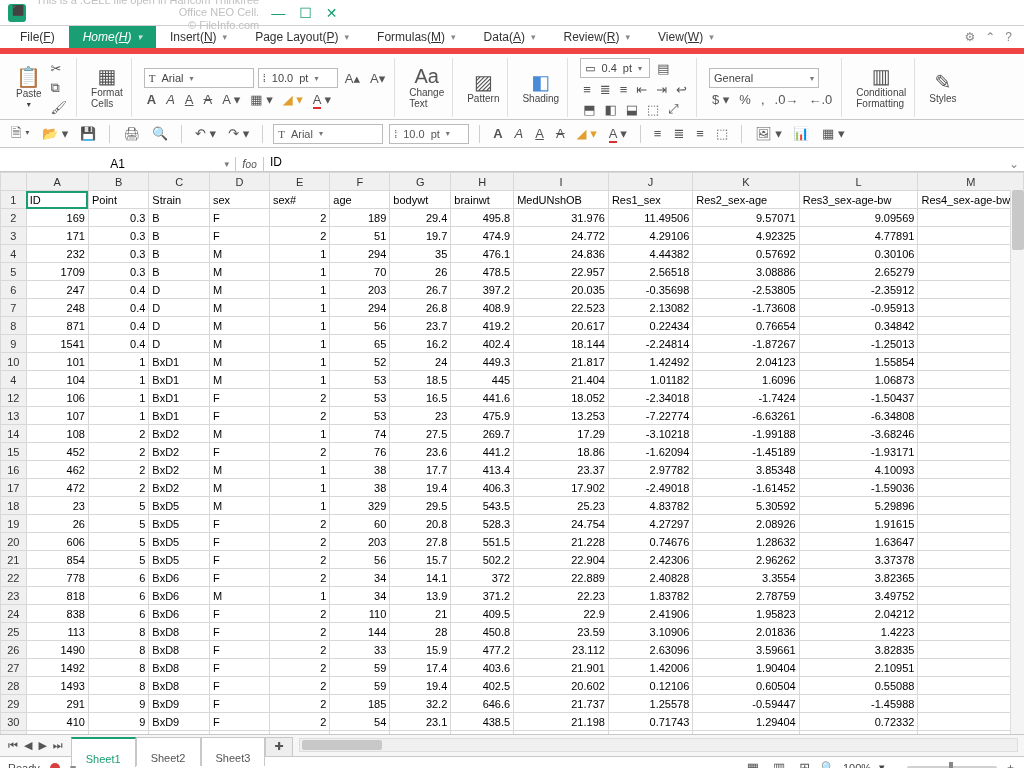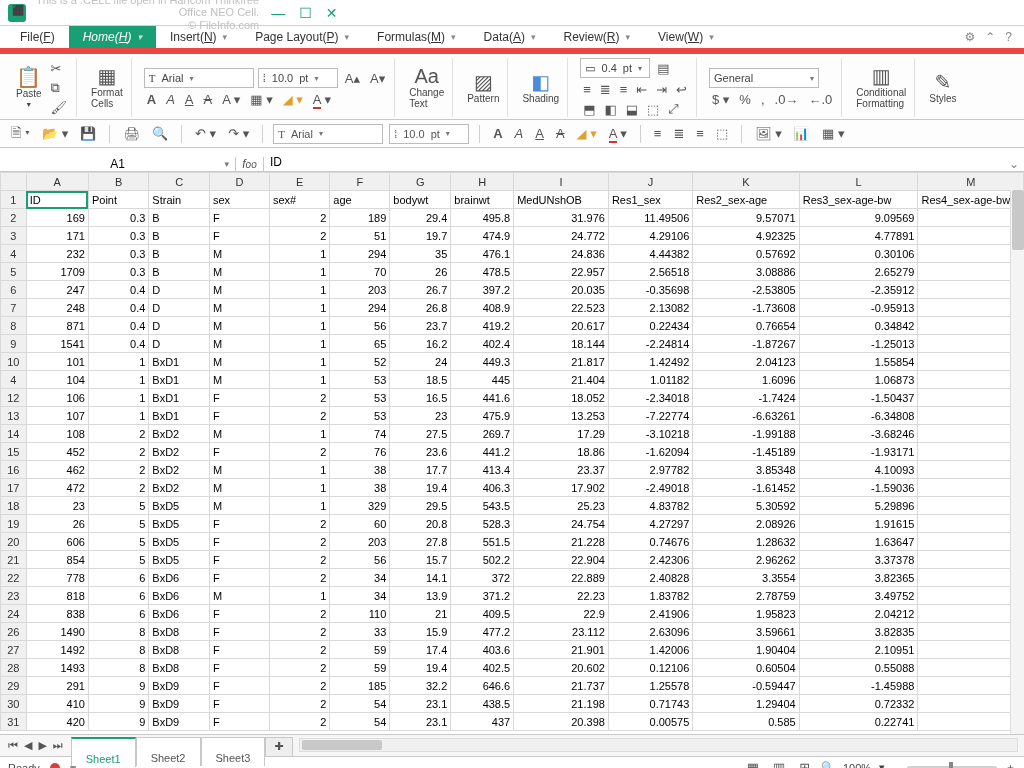--- a/index.html
+++ b/index.html
@@ -677,20 +677,36 @@
           <td class="cF r">110</td>
           <td class="cG r">21</td>
           <td class="cH r">409.5</td>
           <td class="cI r">22.9</td>
           <td class="cJ r">2.41906</td>
           <td class="cK r">1.95823</td>
           <td class="cL r">2.04212</td>
           <td class="cM r">2</td>
         </tr>
         <tr>
+          <th class="rowhead">25</th>
+          <td class="cA r">113</td>
+          <td class="cB r">8</td>
+          <td class="cC l">BxD8</td>
+          <td class="cD l">F</td>
+          <td class="cE r">2</td>
+          <td class="cF r">144</td>
+          <td class="cG r">28</td>
+          <td class="cH r">450.8</td>
+          <td class="cI r">23.59</td>
+          <td class="cJ r">3.10906</td>
+          <td class="cK r">2.01836</td>
+          <td class="cL r">1.4223</td>
+          <td class="cM r"></td>
+        </tr>
+        <tr>
           <th class="rowhead">26</th>
           <td class="cA r">1490</td>
           <td class="cB r">8</td>
           <td class="cC l">BxD8</td>
           <td class="cD l">F</td>
           <td class="cE r">2</td>
           <td class="cF r">33</td>
           <td class="cG r">15.9</td>
           <td class="cH r">477.2</td>
           <td class="cI r">23.112</td>

